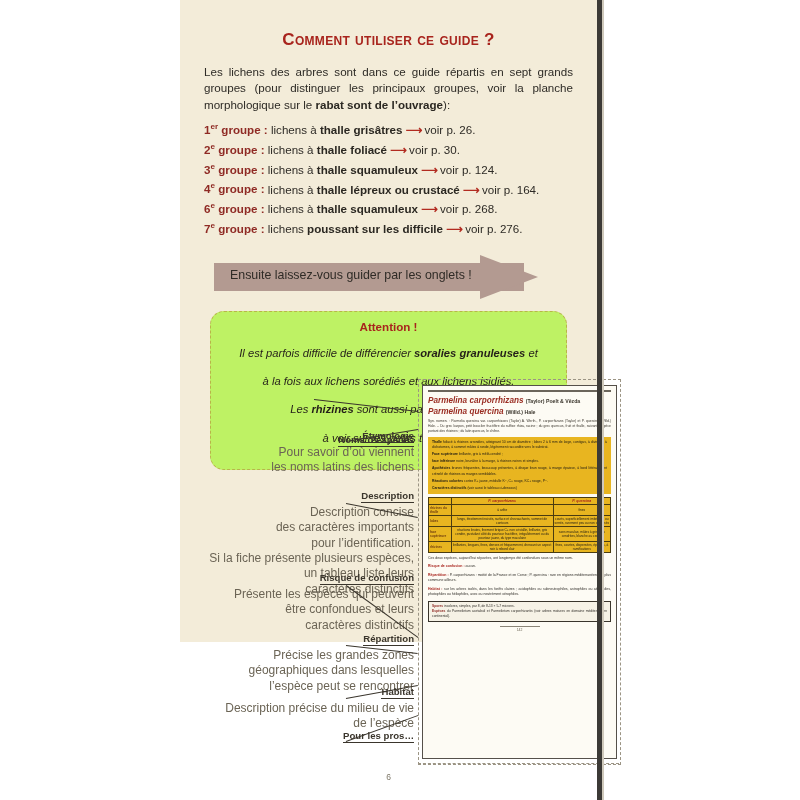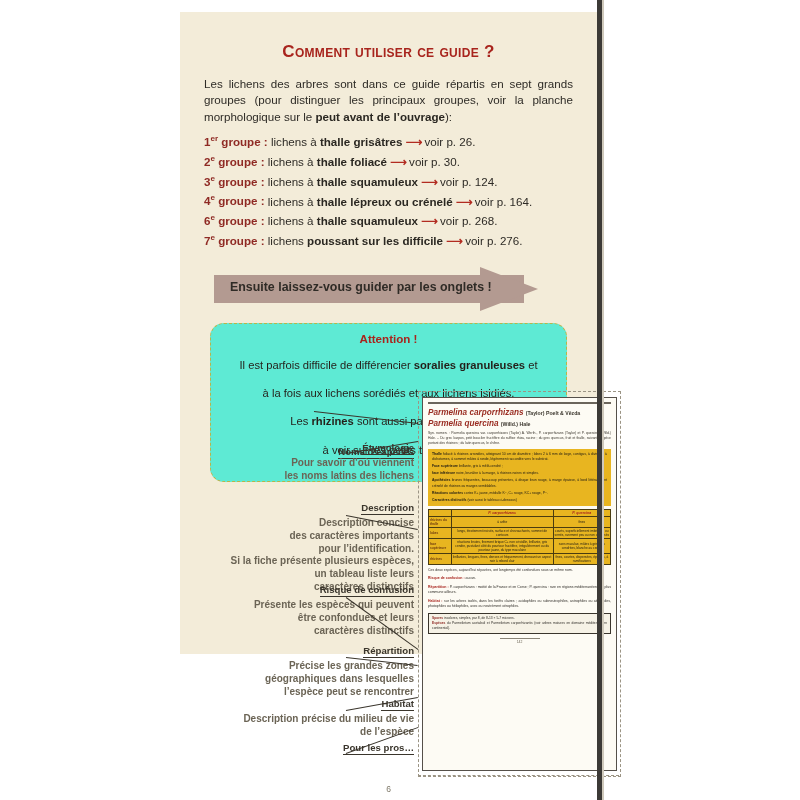--- a/index.html
+++ b/index.html
@@ -1,18 +1,18 @@
 <!DOCTYPE html>
 <html><head>
 <meta charset="utf-8">
 <style>
   html,body{margin:0;padding:0;background:#ffffff;}
   body{width:800px;height:800px;overflow:hidden;font-family:"Liberation Sans",sans-serif;}
 
-  #page{position:absolute;left:180px;top:12px;width:417px;height:642px;background:#f3ecd9;}
+  #page{position:absolute;left:180px;top:0;width:417px;height:642px;background:#f3ecd9;}
   #spine{position:absolute;left:597px;top:0;width:5px;height:800px;background:#3c3a36;}
   #spine2{position:absolute;left:602px;top:0;width:2px;height:800px;background:#cfc9bb;}
 
   .inner{position:absolute;left:16px;top:0;width:385px;height:800px;}
 
   
   .title{
     text-align:center;color:#a8241d;font-weight:bold;
     font-size:17px;letter-spacing:.3px;
     font-variant:small-caps;
@@ -37,43 +37,43 @@
     position:absolute;left:18px;top:8px;width:310px;height:28px;
     background:#b39a91;
   }
   .banner-head{
     position:absolute;left:284px;top:0;width:0;height:0;
     border-top:22px solid transparent;border-bottom:22px solid transparent;
     border-left:58px solid #b39a91;
   }
   .banner-text{
     position:absolute;left:34px;top:13px;width:290px;
-    font-size:12.4px;font-weight:bold;color:#2f2b26;
+    font-size:12.4px;font-weight:normal;color:#2f2b26;
   }
 
   
   .attn{
     position:relative;margin:12px 14px 0 14px;
-    background:#5eead4;border:1px dashed #b9b44a;border-radius:14px;
+    background:#bef264;border:1px dashed #b9b44a;border-radius:14px;
     padding:8px 14px 11px 14px;text-align:center;
   }
   .attn-title{color:#a8241d;font-weight:bold;font-size:11.6px;margin-bottom:6px;}
-  .attn p{margin:12px;font-size:11.2px;line-height:1.45;color:#241f19;}
+  .attn p{margin:12px;font-size:11.2px;line-height:1.45;color:#241f19;font-style:italic;}
   .attn b{font-weight:bold;}
   .attn .sp{margin-top:6px;}
 
   
   .annot{position:absolute;left:0;top:385px;width:385px;height:395px;}
 
   .ann{position:absolute;text-align:right;width:218px;left:0;}
   .ann .h{
     font-size:9.6px;font-weight:bold;color:#3a352c;display:inline-block;
     border-bottom:1.4px solid #3a352c;padding-bottom:1px;
   }
-  .ann .d{font-size:10px;color:#6b6455;line-height:1.28;margin-top:2px;font-weight:bold;}
+  .ann .d{font-size:12px;color:#6b6455;line-height:1.28;margin-top:2px;}
 
   .lead{position:absolute;height:1.3px;background:#3a352c;transform-origin:left center;}
 
   
   .card{
     position:absolute;left:226px;top:0;width:193px;height:372px;
     background:#fdfbf4;border:1px solid #55504a;
   }
   .card-dash{
     position:absolute;left:222px;top:-6px;width:201px;height:384px;
@@ -113,28 +113,28 @@
 </style>
 </head>
 <body>
 
 <div id="page">
   <div class="inner">
 
     <div class="title">Comment utiliser ce guide ?</div>
 
     <div class="intro">
-      <span>Les lichens des arbres sont dans ce guide répartis en sept grands groupes (pour distinguer les principaux groupes, voir la planche morphologique sur le </span><b>peut avant de l’ouvrage</b><span>):</span>
+      <span>Les lichens des arbres sont dans ce guide répartis en sept grands groupes (pour distinguer les principaux groupes, voir la planche morphologique sur le </span><b>rabat sont de l’ouvrage</b><span>):</span>
     </div>
 
     <div class="glist" id="glist">
         <div class="grp"><span class="gnum">1<sup>er</sup> groupe : </span>lichens à <span class="gb">thalle grisâtres</span> <span class="arrowglyph">⟶</span>  voir p. 26.</div>
         <div class="grp"><span class="gnum">2<sup>e</sup> groupe : </span>lichens à <span class="gb">thalle foliacé</span> <span class="arrowglyph">⟶</span>  voir p. 30.</div>
         <div class="grp"><span class="gnum">3<sup>e</sup> groupe : </span>lichens à <span class="gb">thalle squamuleux</span> <span class="arrowglyph">⟶</span>  voir p. 124.</div>
-        <div class="grp"><span class="gnum">4<sup>e</sup> groupe : </span>lichens à <span class="gb">thalle lépreux ou crénelé</span> <span class="arrowglyph">⟶</span>  voir p. 164.</div>
+        <div class="grp"><span class="gnum">4<sup>e</sup> groupe : </span>lichens à <span class="gb">thalle lépreux ou crustacé</span> <span class="arrowglyph">⟶</span>  voir p. 164.</div>
         <div class="grp"><span class="gnum">6<sup>e</sup> groupe : </span>lichens à <span class="gb">thalle squamuleux</span> <span class="arrowglyph">⟶</span>  voir p. 268.</div>
         <div class="grp"><span class="gnum">7<sup>e</sup> groupe : </span>lichens <span class="gb">poussant sur les difficile</span> <span class="arrowglyph">⟶</span>  voir p. 276.</div>
       </div>
 
     <div class="banner-wrap">
       <div class="banner-body"></div>
       <div class="banner-head"></div>
       <div class="banner-text">Ensuite laissez-vous guider par les onglets !</div>
     </div>
 
@@ -171,21 +171,21 @@
 
       <div class="card">
         <div class="card-inner">
           <div class="rule"></div>
 
           <div class="sp-name">
             <span>Parmelina carporrhizans</span>
             <span class="auth">(Taylor) Poelt &amp; Vězda</span>
           </div>
           <div class="sp-name">
-            <span>Parmelia quercina</span>
+            <span>Parmelina quercina</span>
             <span class="auth">(Willd.) Hale</span>
           </div>
 
           <div class="tiny" style="margin-top:2px">Syn. nomen. : Parmelia quercina var. carporrhizans (Taylor) A. Werth., P. carporrhizans (Taylor) et P. quercina (Willd.) Hale. – Du grec karpos, petit bouclier fructifère du suffixe rhiza, racine ; du grec quercus, fruit et thalle, suivant l’espèce portant des rhizines ; du latin quercus, le chêne.</div>
 
           <div class="ybox" id="descblock">
               <div class="tiny" style="margin-top: 0px;"><b>Thalle </b>foliacé à rhizines arrondies, atteignant 10 cm de diamètre ; lobes 2 à 6 mm de large, contigus, à divisions à dichotomes, à sommet mâtes à ronde, légèrement raccordée vers le substrat.</div>
               <div class="tiny" style="margin-top: 2px;"><b>Face supérieure </b>brillante, gris à mêlé-cendré ; </div>
               <div class="tiny" style="margin-top: 2px;"><b>face inférieure </b>noire, brunâtre à la marge, à rhizines noires et simples.</div>
               <div class="tiny" style="margin-top: 2px;"><b>Apothécies </b>brunes fréquentes, beaucoup présentes, à disque brun rouge, à marge épaisse, à bord littéralement crénelé de rhizines ou marges semblables.</div>

